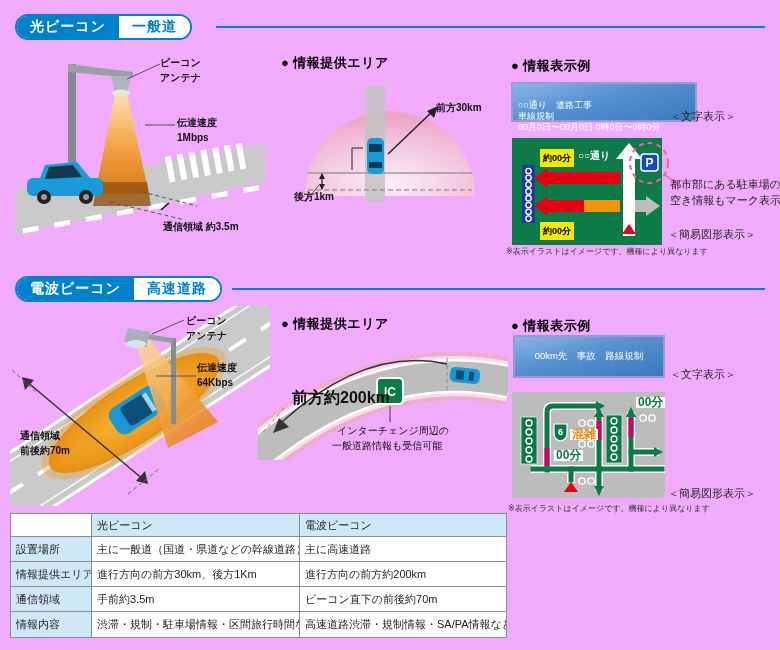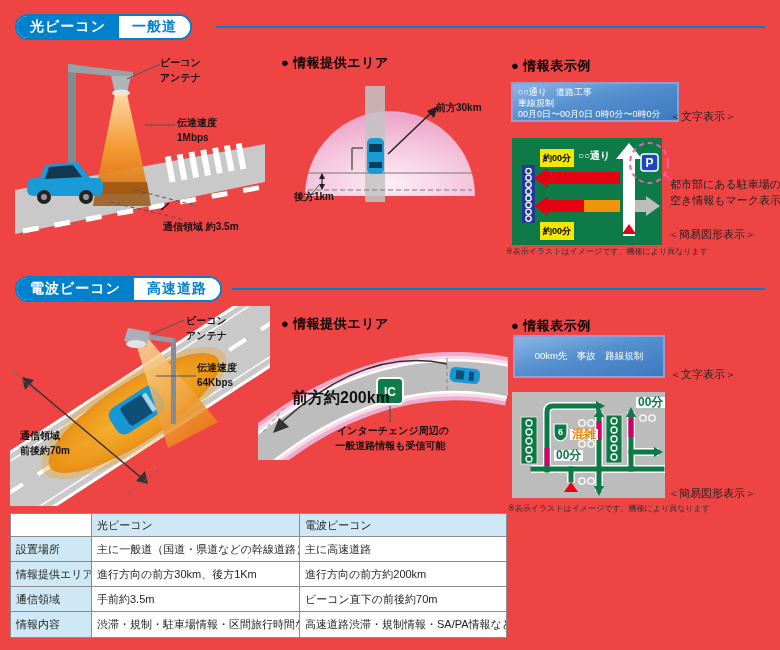--- a/index.html
+++ b/index.html
@@ -1,16 +1,16 @@
 <!DOCTYPE html>
 <html><head>
 <meta charset="utf-8">
 <style>
   html,body{margin:0;padding:0;background:#fff;}
-  #page{position:relative;width:780px;height:650px;background:#ef4444;overflow:hidden;
+  #page{position:relative;width:780px;height:650px;background:#f0abfc;overflow:hidden;
         font-family:"Liberation Sans","DejaVu Sans",sans-serif;color:#111;}
   .abs{position:absolute;}
   
   .pill{position:absolute;display:flex;height:26px;border:2px solid #0081cc;border-radius:16px;
         overflow:hidden;background:#fff;box-sizing:border-box;align-items:stretch;}
   .pill .lft{background:#0081cc;color:#fff;font-weight:bold;font-size:14px;
              display:flex;align-items:center;padding:0 13px;letter-spacing:1px;}
   .pill .rgt{background:#fff;color:#0081cc;font-weight:bold;font-size:14px;
              display:flex;align-items:center;padding:0 13px;letter-spacing:1px;}
   .hline{position:absolute;height:2px;background:#0081cc;}
@@ -153,21 +153,21 @@
     <polygon points="22,95 19,101 25,101" fill="#222"></polygon>
     <polygon points="22,112 19,106 25,106" fill="#222"></polygon>
     <line x1="5" y1="124" x2="20" y2="106" stroke="#555" stroke-width="1"></line>
   </svg>
   <div class="lbl" style="left:436px;top:100px;">前方30km</div>
   <div class="lbl" style="left:294px;top:189px;">後方1km</div>
 
   <div class="bhead" style="left:511px;top:57px;">
     <span class="blt">●</span><span>情報表示例</span>
   </div>
-  <div class="bluepanel" style="left:511px;top:82px;width:168px;height:40px;padding-top:3px;">
+  <div class="bluepanel" style="left:511px;top:82px;width:186px;height:40px;padding-top:16px;">
     <div class="tl">○○通り　道路工事</div>
     <div class="tl">車線規制</div>
     <div class="tl">00月0日〜00月0日 0時0分〜0時0分</div>
   </div>
   <div class="cap" style="left:670px;top:109px;">＜文字表示＞</div>
 
   <div class="gmap" style="left:512px;top:138px;width:150px;height:107px;overflow:visible;">
     <svg width="170" height="107" viewBox="0 0 170 107" style="position:absolute;left:0;top:0;overflow:visible;">
 
       <rect x="10" y="27" width="13" height="58" fill="#20399b"></rect>
@@ -301,21 +301,21 @@
     <text x="132" y="58" text-anchor="middle" fill="#fff" font-size="12" font-weight="bold">IC</text>
     <line x1="132" y1="68" x2="132" y2="84" stroke="#555" stroke-width="1.2"></line>
 
     <g transform="rotate(6 207 37)">
       <rect x="192" y="30" width="30" height="15" rx="5" fill="#1798d5"></rect>
       <rect x="198" y="33" width="8" height="9" fill="#0d4f76"></rect>
       <rect x="211" y="33" width="5" height="9" fill="#0d4f76"></rect>
     </g>
   </svg>
   <div class="lbl" style="left:292px;top:349px;font-size:16px;margin-top:41px;">前方約200km</div>
-  <div class="lbl" style="left:337px;top:423px;font-weight:bold;text-align:center;">
+  <div class="lbl" style="left:337px;top:423px;font-weight:normal;">
     <div>インターチェンジ周辺の</div>
     <div style="margin-left:-5px">一般道路情報も受信可能</div>
   </div>
 
   <div class="bhead" style="left:511px;top:317px;">
     <span class="blt">●</span><span>情報表示例</span>
   </div>
   <div class="bluepanel center" style="left:513px;top:335px;width:152px;height:43px;">00km先　事故　路線規制</div>
   <div class="cap" style="left:670px;top:367px;">＜文字表示＞</div>
 

